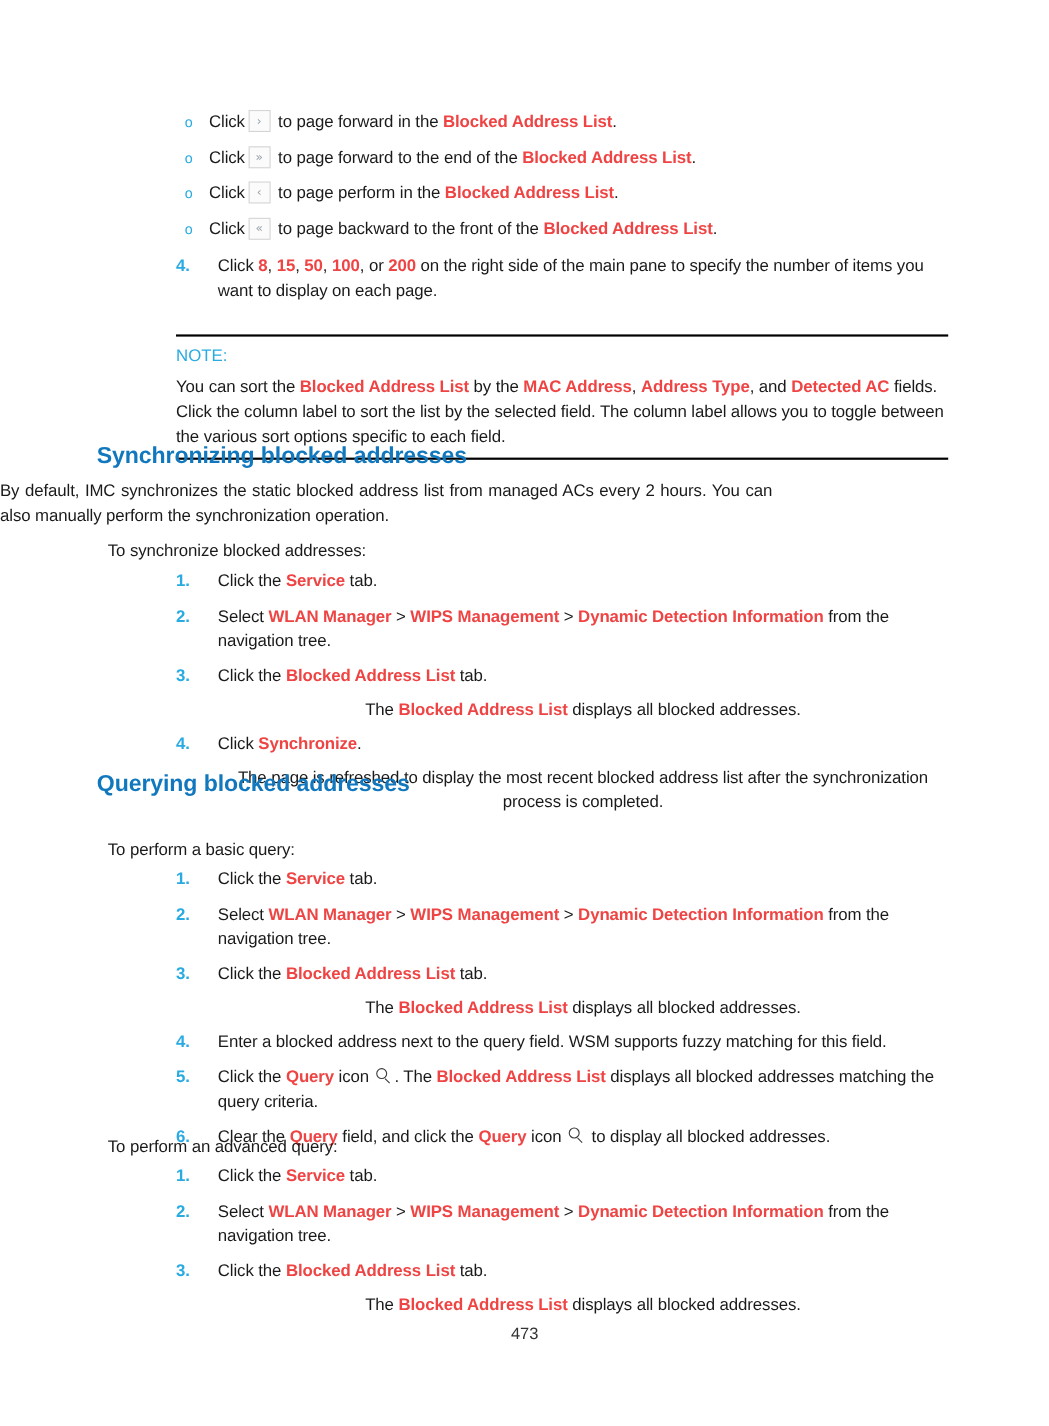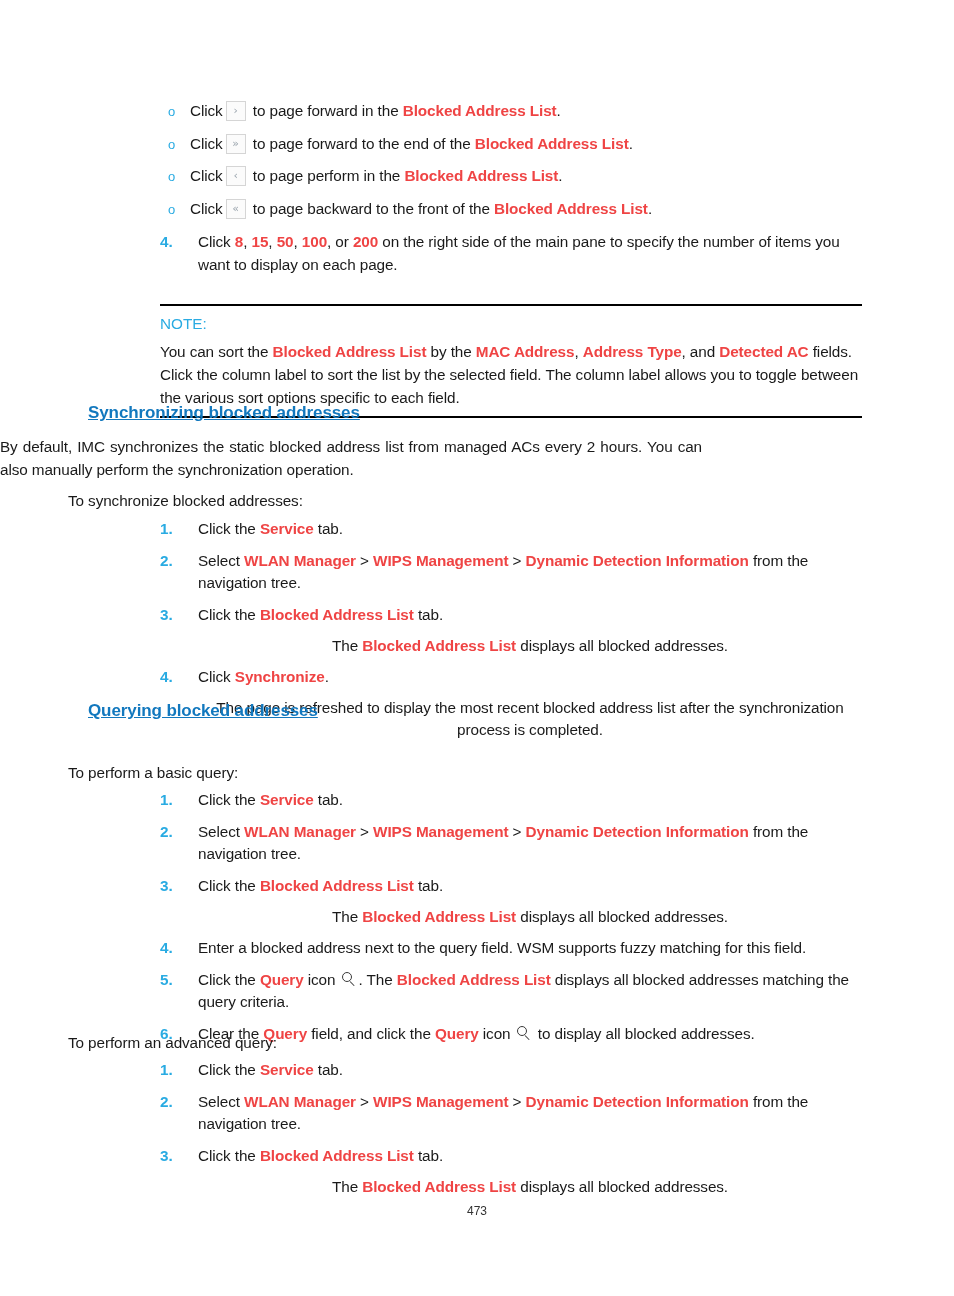--- a/index.html
+++ b/index.html
@@ -102,21 +102,21 @@
     box-sizing: border-box;
   }
   .step-body { flex: 1 1 auto; }
   .substep {
     margin-top: 8px;
     text-align: center;
   }
 
   
   .indent-1 { margin-left: 160px; }   
-  .body-indent { margin-left: 68px; }
+  .body-indent { margin-left: 98px; }
 
   .para {
     margin: 0 0 12px 0;
   }
   .para.justify { text-align: justify; }
 
   
   .note {
     margin: 24px 0 0 160px;
     width: 702px;
@@ -131,26 +131,25 @@
     margin-bottom: 8px;
   }
   .note-body {
     font-size: 15.3px;
     line-height: 1.5;
   }
 
   
   h2.section {
     color: #1278be;
-    font-size: 17px;
+    font-size: 21px;
     font-weight: bold;
     margin: 0;
     padding: 0;
     letter-spacing: -0.1px;
-    text-decoration: underline;
   }
 
   
   .mag {
     display: inline-block;
     width: 15px;
     height: 15px;
     position: relative;
     vertical-align: -2px;
     margin: 0 2px;
@@ -174,21 +173,21 @@
     left: 8.6px; top: 9.4px;
   }
 
   
   .folio {
     position: absolute;
     left: 0;
     right: 0;
     top: 1204px;
     text-align: center;
-    font-size: 12px;
+    font-size: 15px;
     color: #333;
     font-family: "Liberation Sans", sans-serif;
   }
 
   
   .block { position: absolute; }
 </style>
 </head>
 <body>
 

